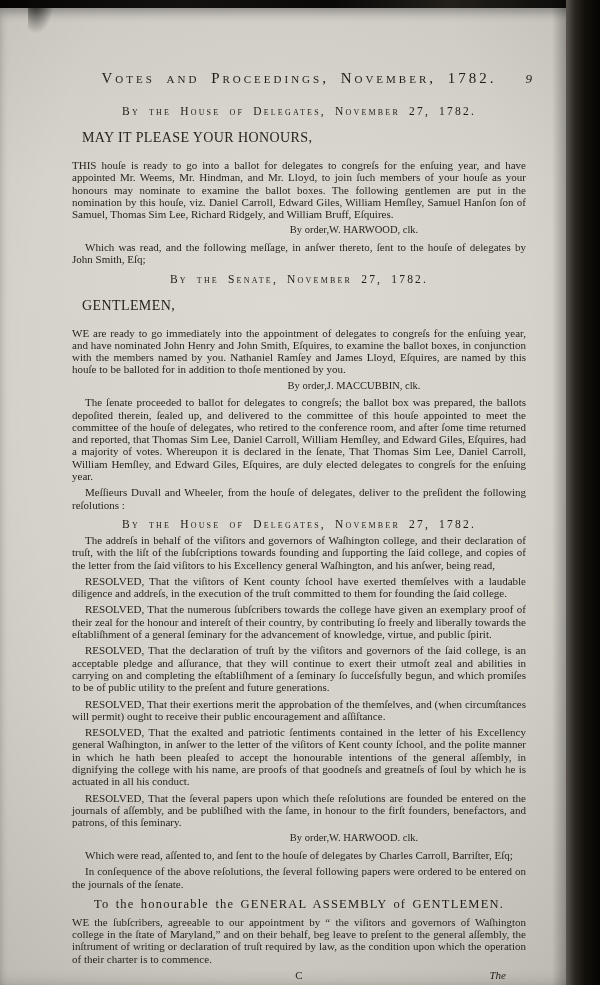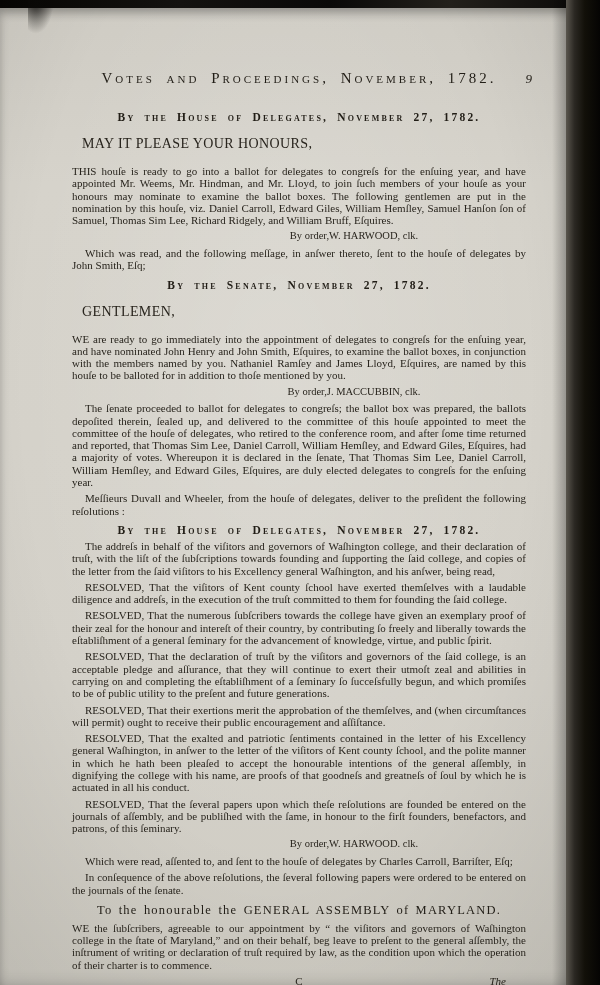--- a/index.html
+++ b/index.html
@@ -34,28 +34,28 @@
   }
   
   .content{
     position:absolute;left:68px;top:70px;width:462px;
     color:#28241d;
   }
   .running-head{
     position:relative;text-align:center;
     font-variant:small-caps;
     font-size:15px;letter-spacing:3px;word-spacing:5px;
-    margin-bottom:24px;color:#221e17;
+    margin-bottom:18px;color:#221e17;
   }
   .rh-page{
     position:absolute;right:-2px;top:1px;
     font-variant:normal;font-style:italic;font-size:13px;letter-spacing:0;
   }
   .sec-head{
-    margin:7px 0 3px 0;text-align:center;font-weight:bold;
+    margin:7px 0 3px 0;text-align:center;font-weight:normal;
     font-variant:small-caps;font-size:11.5px;letter-spacing:2.2px;word-spacing:4px;
     color:#211d16;
   }
   .assembly-head{
     margin:7px 0 4px 0;text-align:center;font-weight:normal;
     font-size:12.5px;letter-spacing:1.2px;word-spacing:2px;color:#211d16;
   }
   .salutation{
     margin:13px 0;font-size:14px;letter-spacing:0.4px;text-indent:14px;
   }
@@ -123,21 +123,21 @@
   <p class="para">RESOLVED, That the ſeveral papers upon which theſe reſolutions are founded be entered on the journals of aſſembly, and be publiſhed with the ſame, in honour to the firſt founders, benefactors, and patrons, of this ſeminary.</p>
 
   <div class="byline">
     <span>By order,</span>
     <span>W. HARWOOD. clk.</span>
   </div>
 
   <p class="para">Which were read, aſſented to, and ſent to the houſe of delegates by Charles Carroll, Barriſter, Eſq;</p>
   <p class="para">In conſequence of the above reſolutions, the ſeveral following papers were ordered to be entered on the journals of the ſenate.</p>
 
-  <h2 class="assembly-head">To the honourable the GENERAL ASSEMBLY of MARYLAND.</h2>
+  <h2 class="assembly-head">To the honourable the GENERAL ASSEMBLY of GENTLEMEN.</h2>
 
   <p class="para flush">WE the ſubſcribers, agreeable to our appointment by “ the viſitors and governors of Waſhington college in the ſtate of Maryland,” and on their behalf, beg leave to preſent to the general aſſembly, the inſtrument of writing or declaration of truſt required by law, as the condition upon which the operation of their charter is to commence.</p>
 
   <div class="footer-row">
     <span class="sig">C</span>
     <span class="catch">The</span>
   </div>
 
 </div>
 

